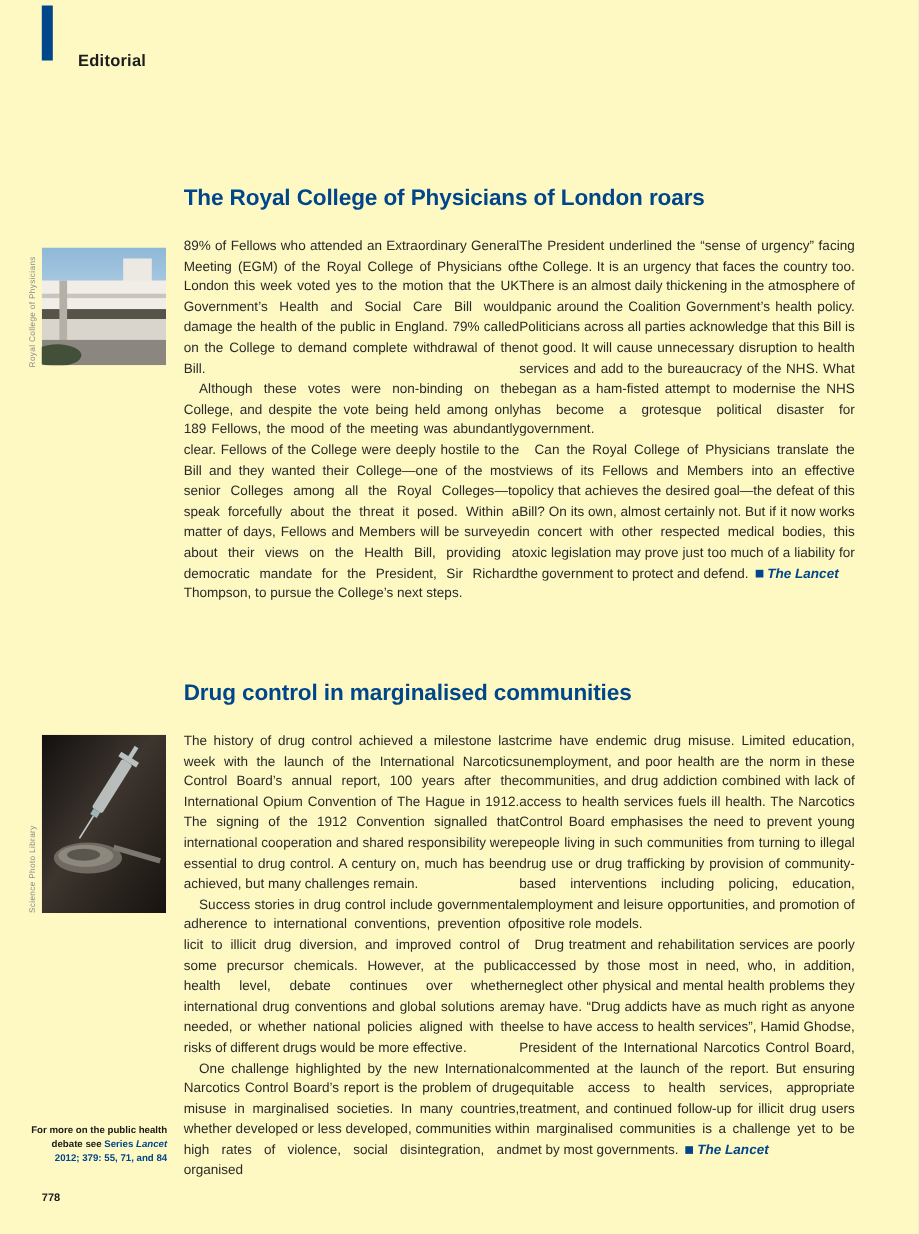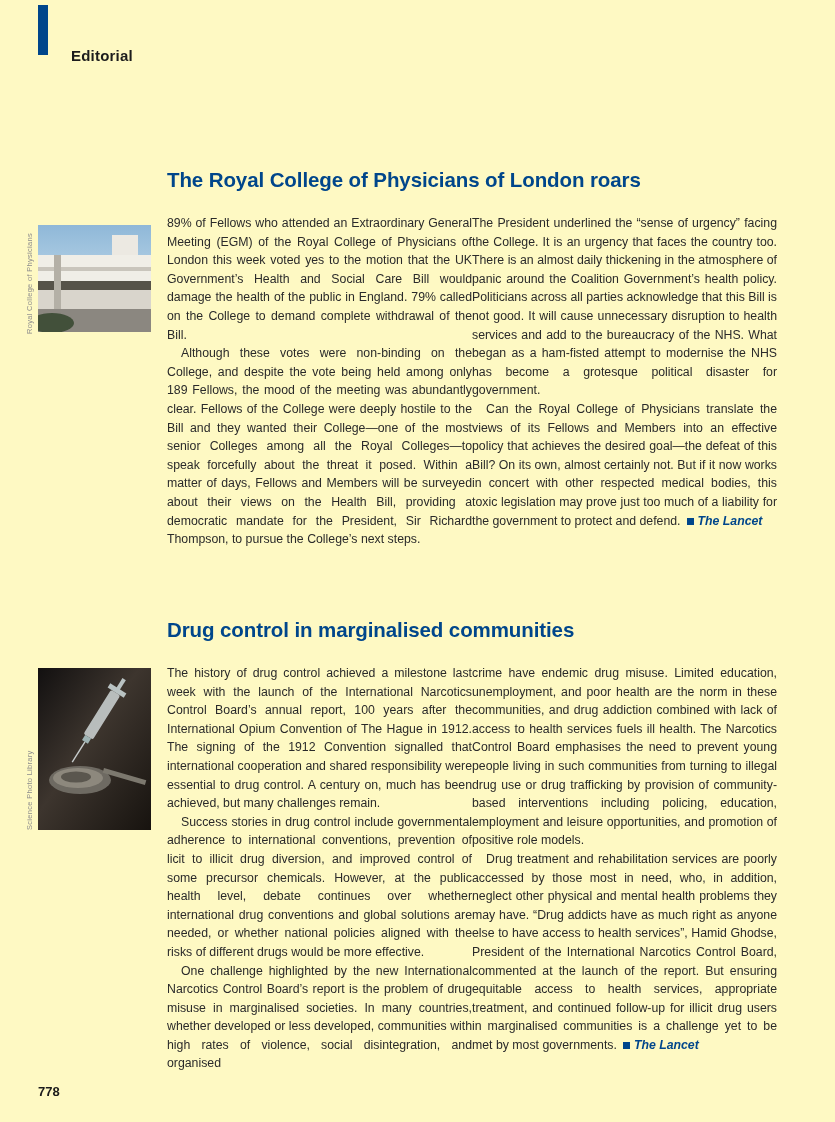--- a/index.html
+++ b/index.html
@@ -34,21 +34,21 @@
   .credit1 { top:228px; height:106px; }
   .credit2 { top:744px; height:86px; }
 
   .note { position:absolute; left:26px; width:126px; text-align:right;
           font-size:8.8px; font-weight:bold; line-height:12.5px; color:#1b1b1b; }
   .note1 { top:977px; }
   .note2 { top:1021px; }
   .note-link { color:#00468b; }
   .note .journal { font-style:italic; color:#00468b; }
 
-  .footer-left { position:absolute; left:38px; top:1084px; font-size:13px; font-weight:bold; color:#1c1c1c; }
+  .footer-left { position:absolute; left:38px; top:1084px; font-size:10px; font-weight:bold; color:#1c1c1c; }
   .footer-right { position:absolute; right:38px; top:1134px; font-size:15px; color:#1c1c1c;font-style:italic; }
   .footer-right .site { color:#00468b; margin-right:10px; font-weight:normal; }
   .footer-right .vol { font-weight:bold; margin-right:8px; }
   .footer-right .date { font-weight:bold; }
 </style>
 </head>
 <body>
 
 <div class="page">
 
@@ -124,19 +124,20 @@
         <rect x="53.5" y="2" width="4" height="12" fill="#b9c2c2"></rect>
         <rect x="46" y="13" width="19" height="5" fill="#b9c2c2"></rect>
         <rect x="50" y="18" width="11" height="52" rx="2" fill="#cfd6d6" opacity="0.85"></rect>
         <rect x="52" y="70" width="7" height="6" fill="#9fb4b4"></rect>
         <line x1="55.5" y1="76" x2="55.5" y2="100" stroke="#c8cdcd" stroke-width="1.4"></line>
       </g>
     </svg>
   </div>
 
 
+  <p class="note note2"><span>For more on the public health debate see </span><span class="note-link">Series </span><span class="journal">Lancet</span><span class="note-link"> 2012; 379: 55, 71, and 84</span></p>
 
   <div class="footer-left">778</div>
   <div class="footer-right">
     <span class="site">www.thelancet.com</span><span class="vol">Vol 379</span><span class="date">March 3, 2012</span>
   </div>
 
 </div>
 
 </body></html>

